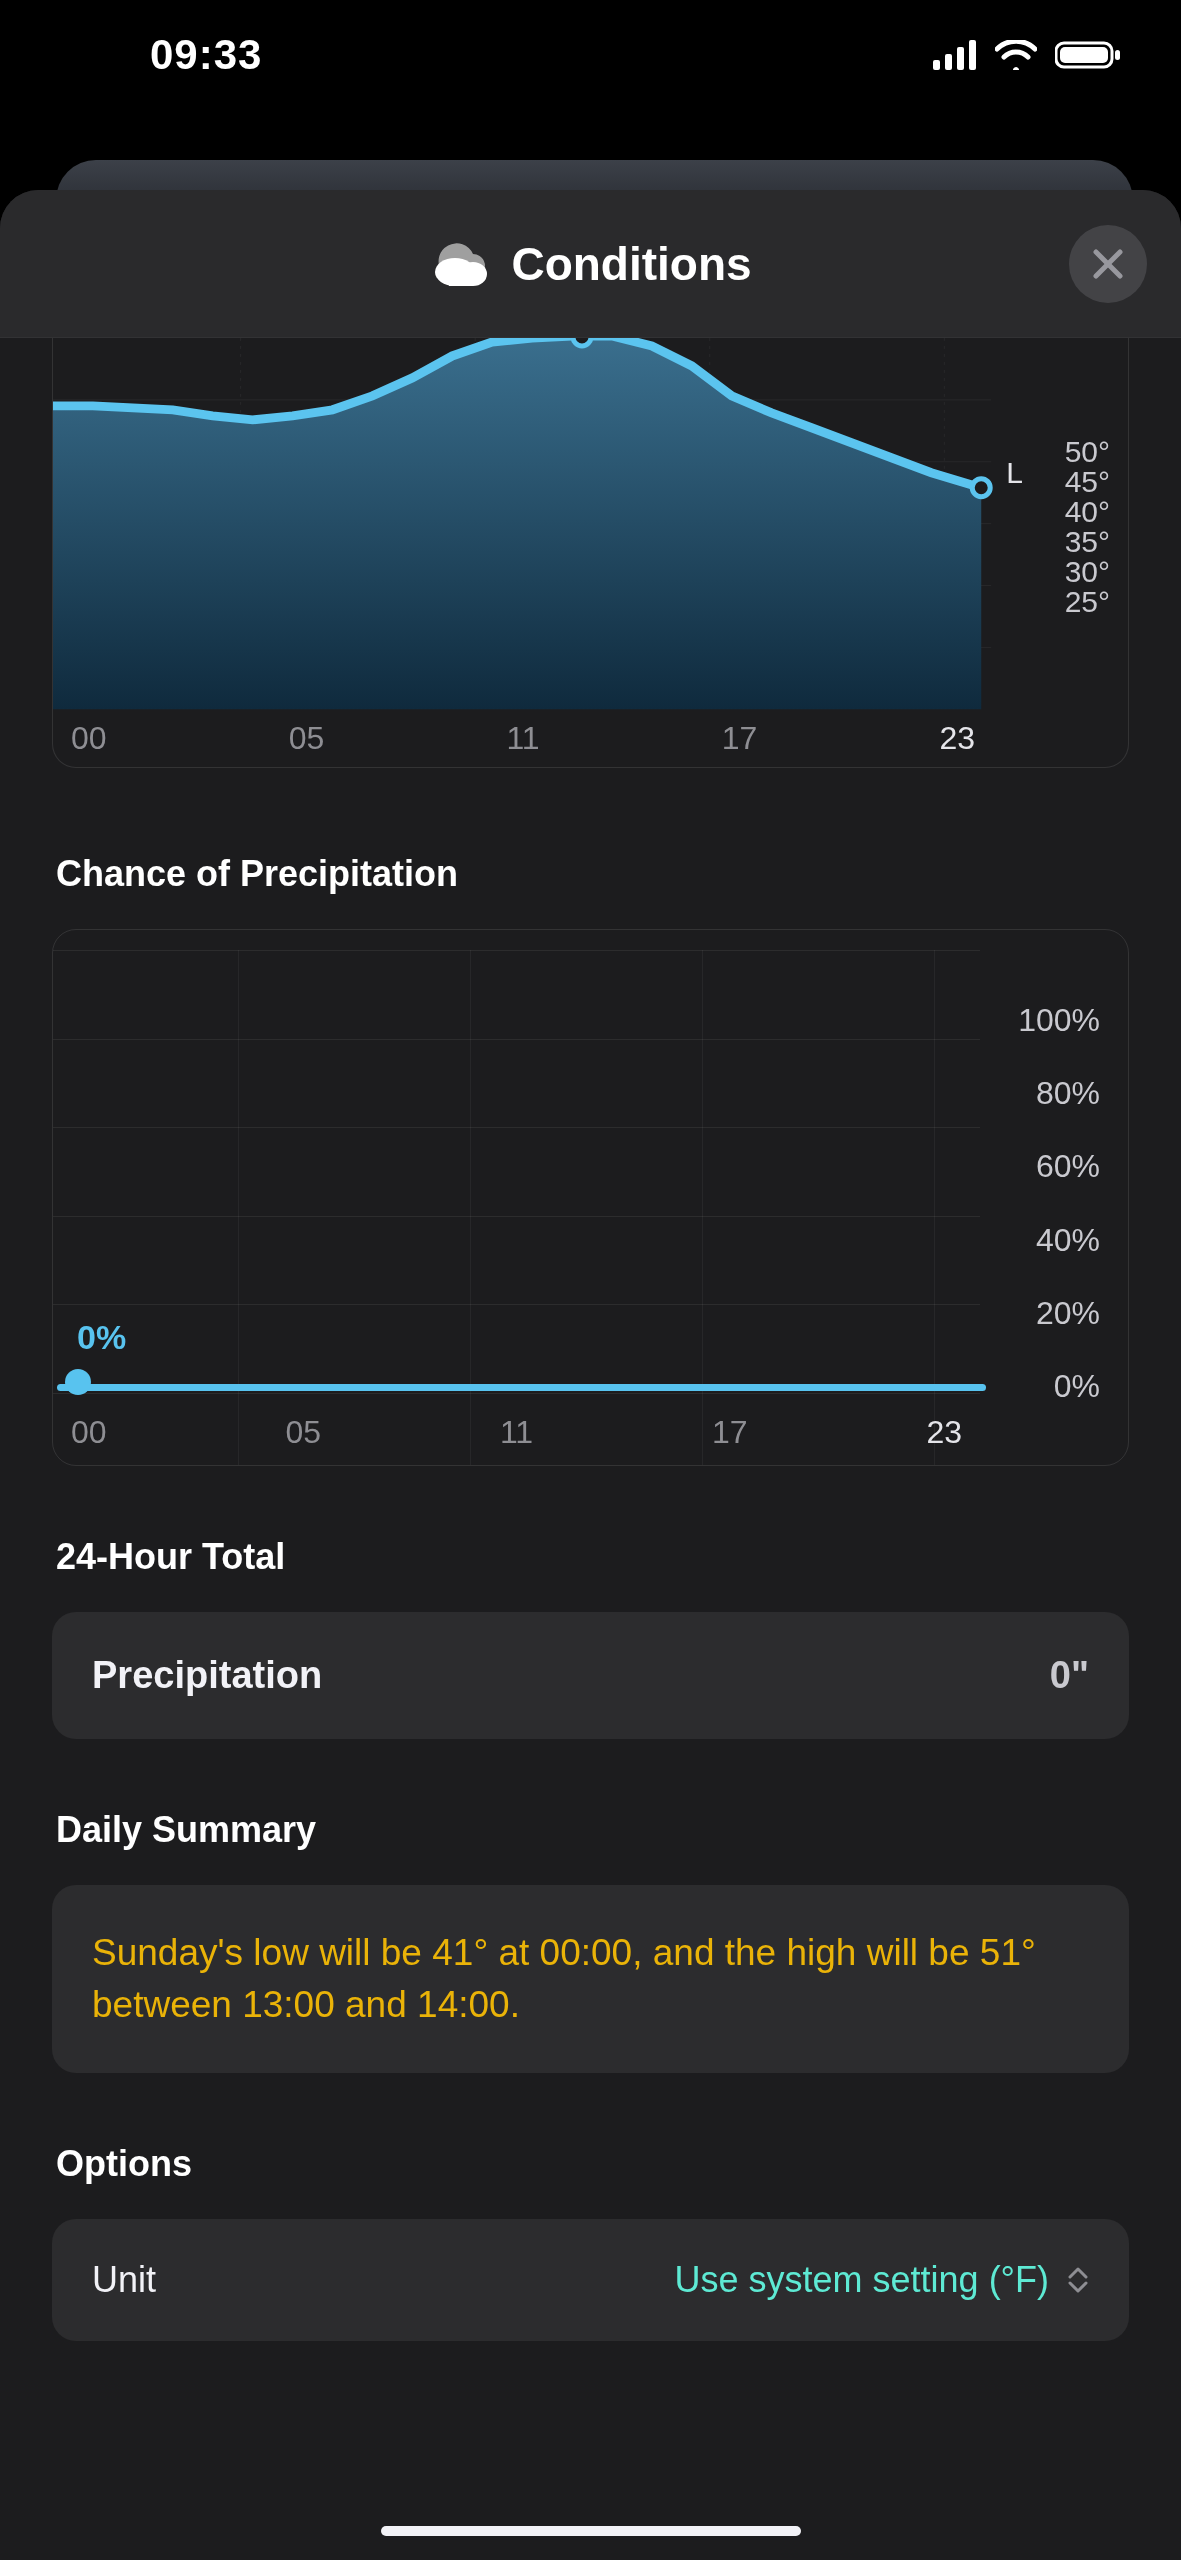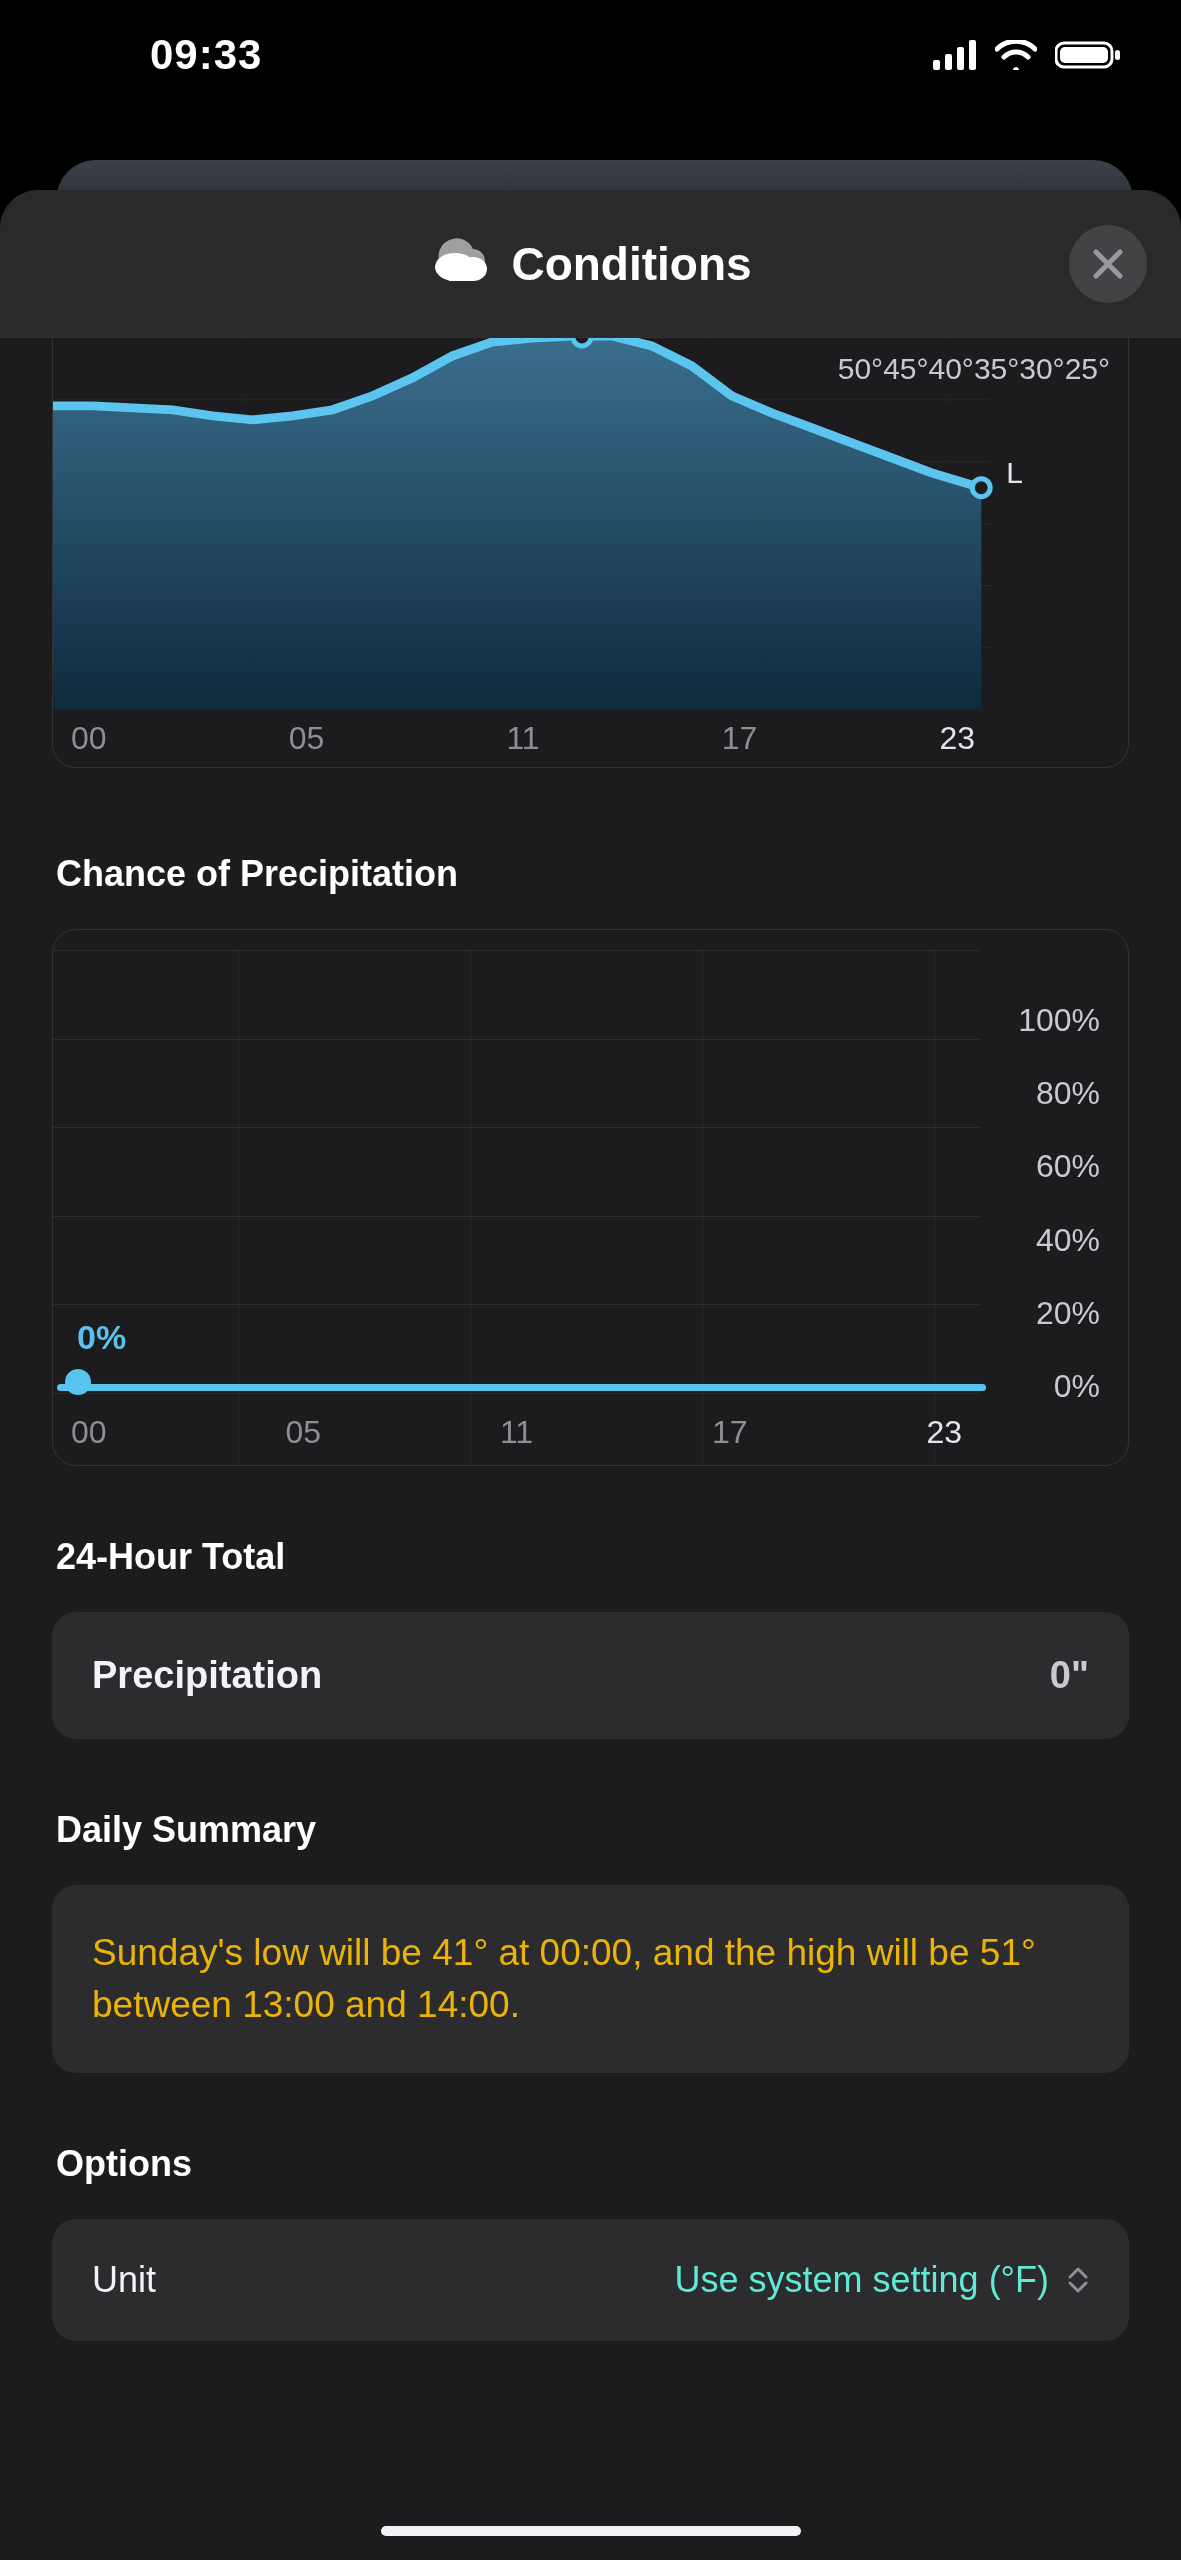--- a/index.html
+++ b/index.html
@@ -48,21 +48,21 @@
 
   .sheet-header {
     height: 148px;
     background: #2a2a2c;
     border-bottom: 1px solid rgba(255,255,255,.04);
     display: flex;
     align-items: center;
     justify-content: center;
     position: relative;
   }
-  .sheet-title-wrap { display: flex; align-items: flex-start; gap: 20px; }
+  .sheet-title-wrap { display: flex; align-items: center; gap: 20px; }
   .sheet-title { font-size: 46px; font-weight: 700; }
   .close-btn {
     position: absolute; right: 34px; top: 50%; transform: translateY(-50%);
     width: 78px; height: 78px; border-radius: 50%;
     background: rgba(120,120,128,.32);
     display: flex; align-items: center; justify-content: center;
     cursor: pointer;
   }
   .close-btn svg { stroke: #98989e; }
 
@@ -75,23 +75,23 @@
     position: relative;
     height: 430px;
     border: 1px solid rgba(255,255,255,.10);
     border-top: none;
     border-radius: 0 0 24px 24px;
     margin-bottom: 85px;
   }
   .temp-chart svg.area { position: absolute; inset: 0; }
   .temp-ylabels {
     position: absolute; right: 18px; top: 0; bottom: 58px;
-    display: flex; flex-direction: row; justify-content: flex-start;
+    display: flex; flex-direction: column; justify-content: center;
     padding: 8px 0 2px;
-    font-size: 30px; color: #c9c9cf; text-align: right; margin-top: 8px;
+    font-size: 30px; color: #c9c9cf; text-align: right;
   }
   .temp-ylabels span { line-height: 1; }
   .low-marker {
     position: absolute; right: 105px; top: 118px;
     font-size: 30px; color: #e5e5ea;
   }
   .xaxis {
     position: absolute; left: 0; right: 135px; bottom: 10px;
     display: flex; justify-content: space-between;
     font-size: 32px; color: #8e8e93; padding: 0 18px;

